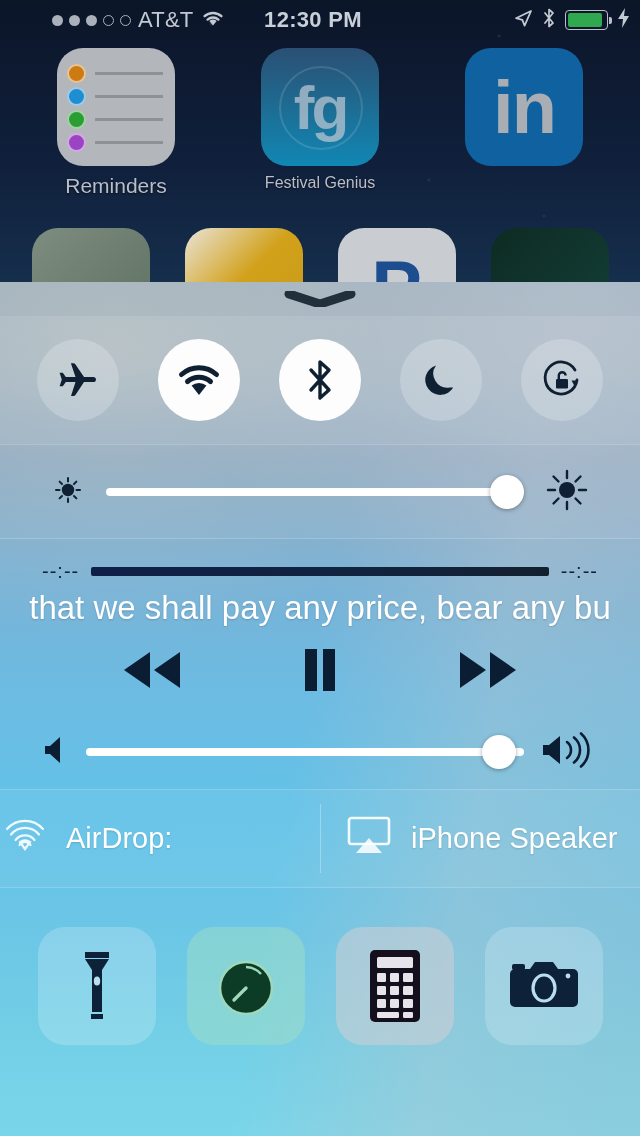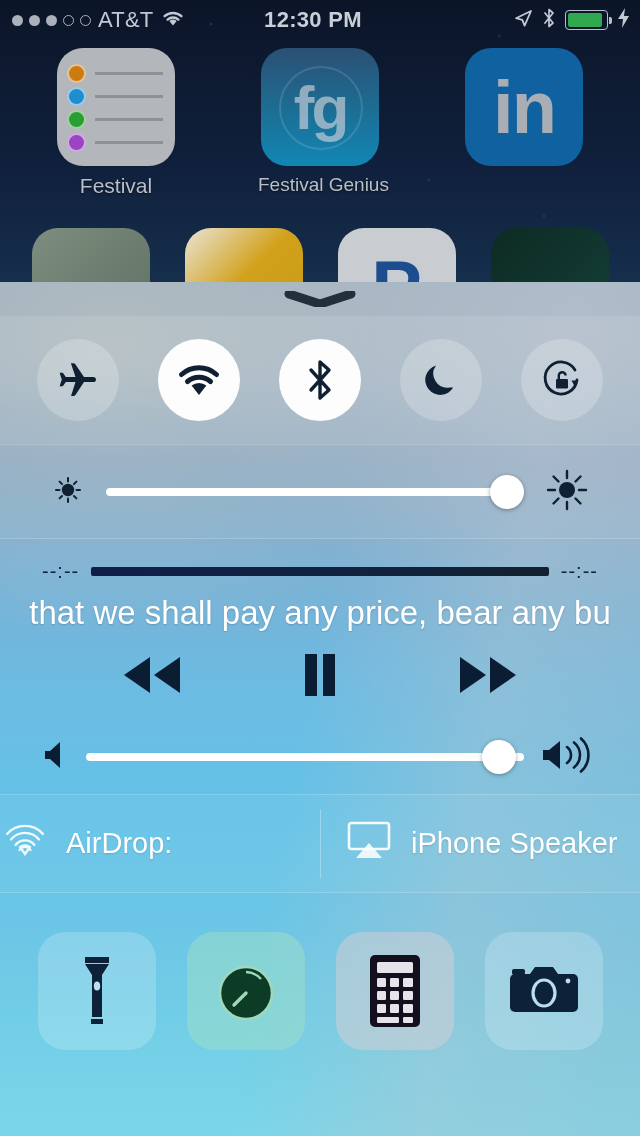--- a/index.html
+++ b/index.html
@@ -24,21 +24,21 @@
       radial-gradient(circle at 45% 78%, rgba(255,255,255,.05) 0 1px, transparent 2px),
       radial-gradient(circle at 85% 72%, rgba(255,255,255,.06) 0 1px, transparent 2px),
       linear-gradient(180deg,#0b1528 0%, #10203c 55%, #16314f 100%);
   }
 
   
   #statusbar {
     position:absolute; left:0; top:0; width:640px; height:40px;
     display:flex; align-items:center; color:#c6ccd6; z-index:5;
   }
-  .sb-left { display:flex; align-items:center; gap:7px; padding-left:12px; flex:1; }
+  .sb-left { display:flex; align-items:center; gap:7px; padding-left:12px; flex:1;margin-left:40px; }
   .sb-dots { display:flex; gap:6px; align-items:center; }
   .sb-dots i { width:11px; height:11px; border-radius:50%; display:block;
     background:#aab1bb; }
   .sb-dots i.empty { background:transparent; border:1.6px solid #aab1bb; width:11px; height:11px; }
   .sb-carrier { font-size:22px; letter-spacing:.2px; color:#c3c9d3; }
   .sb-center { position:absolute; left:0; right:14px; text-align:center;
     font-size:22px; font-weight:600; color:#c9cfd8; letter-spacing:.3px; }
   .sb-right { display:flex; align-items:center; gap:9px; padding-right:10px;
     margin-left:auto; z-index:2; }
   .batt { width:43px; height:20px; border:1.8px solid #b9c0ca; border-radius:4px;
@@ -48,21 +48,21 @@
   .batt span { display:block; height:100%; background:#2fa84f; border-radius:2px; }
 
   
   .approw { position:absolute; left:0; width:640px; display:flex;
     justify-content:space-around; padding:0 14px; }
   .app { width:124px; text-align:center; }
   .app .tile { width:118px; height:118px; border-radius:26px; margin:0 auto;
     overflow:hidden; position:relative; }
   .app .name { margin-top:8px; font-size:21px; color:#b9bec7; white-space:nowrap;
     text-shadow:0 1px 2px rgba(0,0,0,.6); }
-  .app.sm .name { font-size:19px; }
+  .app.sm .name { font-size:16px; }
 
   
   .t-reminders { background:#b3b6ba; }
   .rem-line { position:absolute; left:38px; right:12px; height:3px; background:#8e9297; }
   .rem-dot { position:absolute; left:10px; width:19px; height:19px; border-radius:50%;
     border:2px solid rgba(255,255,255,.55); }
   
   .t-videos { background:linear-gradient(180deg,#3f9c94 0%, #4ea6b4 48%, #6fb6cc 100%); }
   .clap { position:absolute; left:0; top:0; width:118px; height:42px; background:#1b1b1b;
     transform:skewY(-7deg) translateY(-4px); overflow:hidden; }
@@ -133,21 +133,21 @@
   .sknob { position:absolute; width:34px; height:34px; border-radius:50%;
     background:#fff; box-shadow:0 1px 4px rgba(0,0,0,.35); }
 
   
   #media { padding-top:14px; }
   #scrub { display:flex; align-items:center; gap:12px; padding:0 42px; height:36px; }
   .time { font-size:20px; color:#10233a; letter-spacing:1px; font-weight:500; }
   .trackline { flex:1; height:9px; border-radius:2px;
     background:linear-gradient(90deg,#101f48 0%, #12233f 60%, #13202e 100%); }
   #title { text-align:center; font-size:33px; color:#ffffff; white-space:nowrap;
-    overflow:hidden; margin-top:5px; text-shadow:0 1px 2px rgba(0,0,0,.18); }
+    overflow:hidden; text-shadow:0 1px 2px rgba(0,0,0,.18); }
   #artist { text-align:center; font-size:25px; color:#0e2237; margin-top:9px; }
   #transport { display:flex; align-items:center; justify-content:center;
     gap:100px; height:86px; margin-top:2px; }
   #vol { height:74px; display:flex; align-items:center; gap:16px; padding:0 42px; }
 
   
   #share { height:97px; display:flex; align-items:stretch; }
   .share-half { flex:1; display:flex; align-items:center; justify-content:center;
     gap:16px; color:#fff; font-size:29px; text-shadow:0 1px 2px rgba(0,0,0,.14); }
   .share-half.left { justify-content:flex-start; }
@@ -174,21 +174,21 @@
         <div class="tile t-reminders">
           <div class="rem-line" style="top:24px;"></div>
           <div class="rem-line" style="top:47px;"></div>
           <div class="rem-line" style="top:70px;"></div>
           <div class="rem-line" style="top:93px;"></div>
           <div class="rem-dot" style="top:16px;background:#cc7a12;"></div>
           <div class="rem-dot" style="top:39px;background:#1f8ed0;"></div>
           <div class="rem-dot" style="top:62px;background:#2a9e33;"></div>
           <div class="rem-dot" style="top:85px;background:#9a44c4;"></div>
         </div>
-        <div class="name">Festival</div>
+        <div class="name">Reminders</div>
       </div>
 
 
       <div class="app sm">
         <div class="tile t-fg">
           <div class="fg-web"></div>
           <div class="fg-txt">fg</div>
         </div>
         <div class="name">Festival Genius</div>
       </div>

